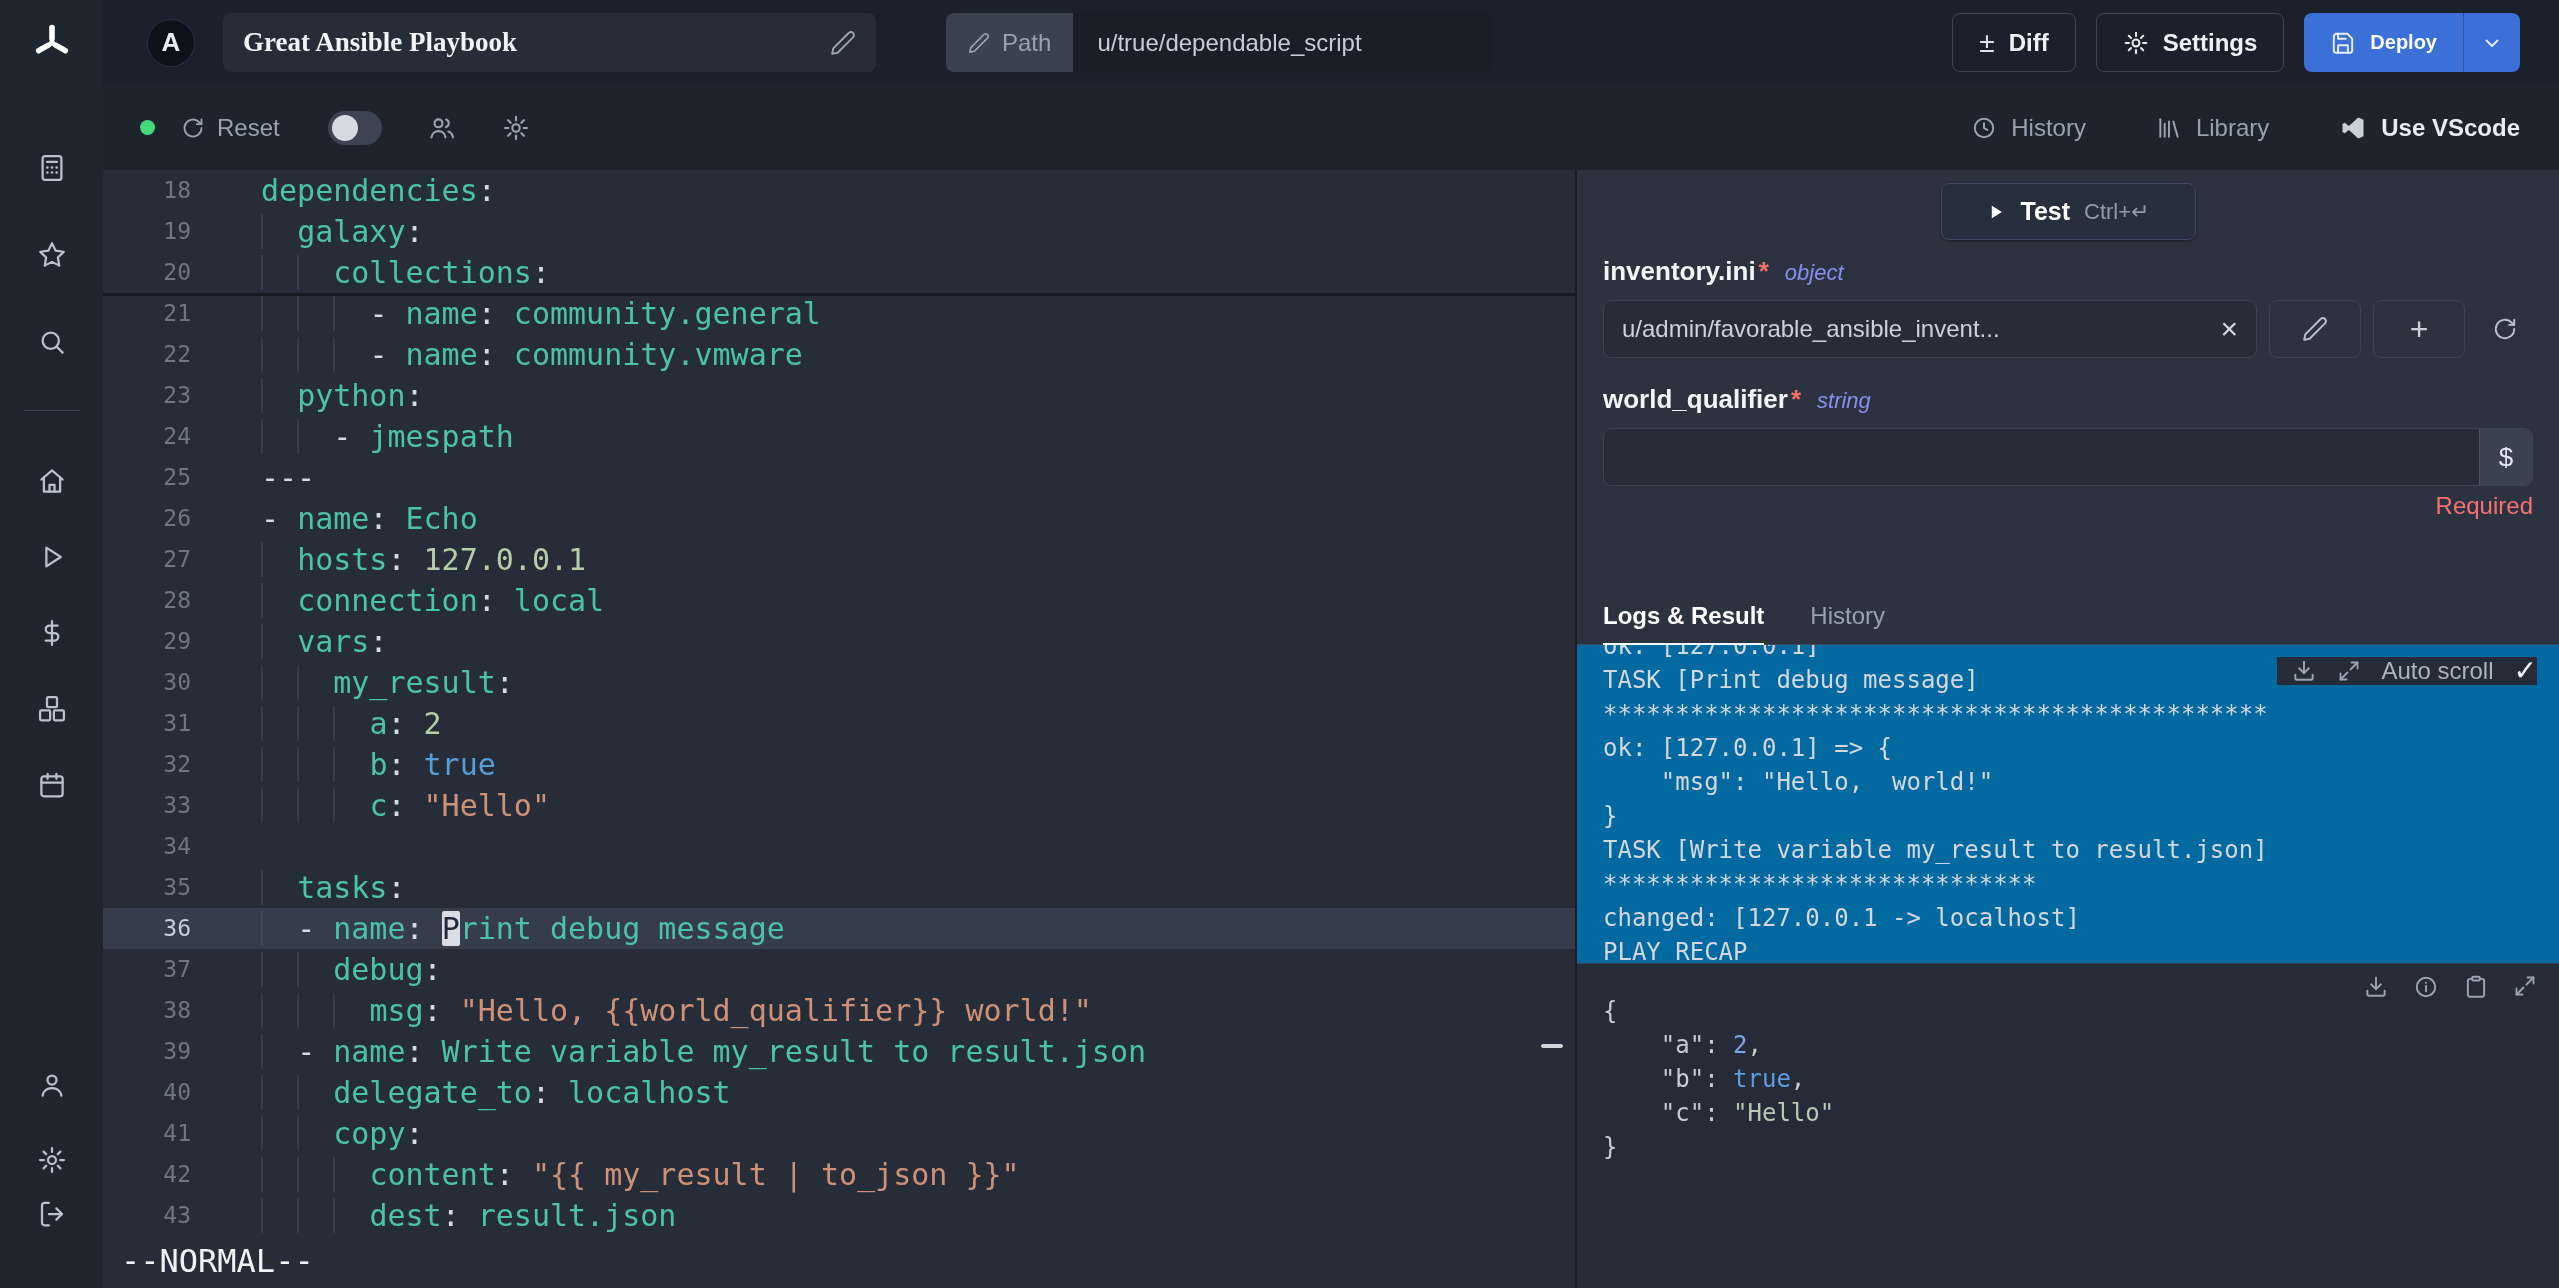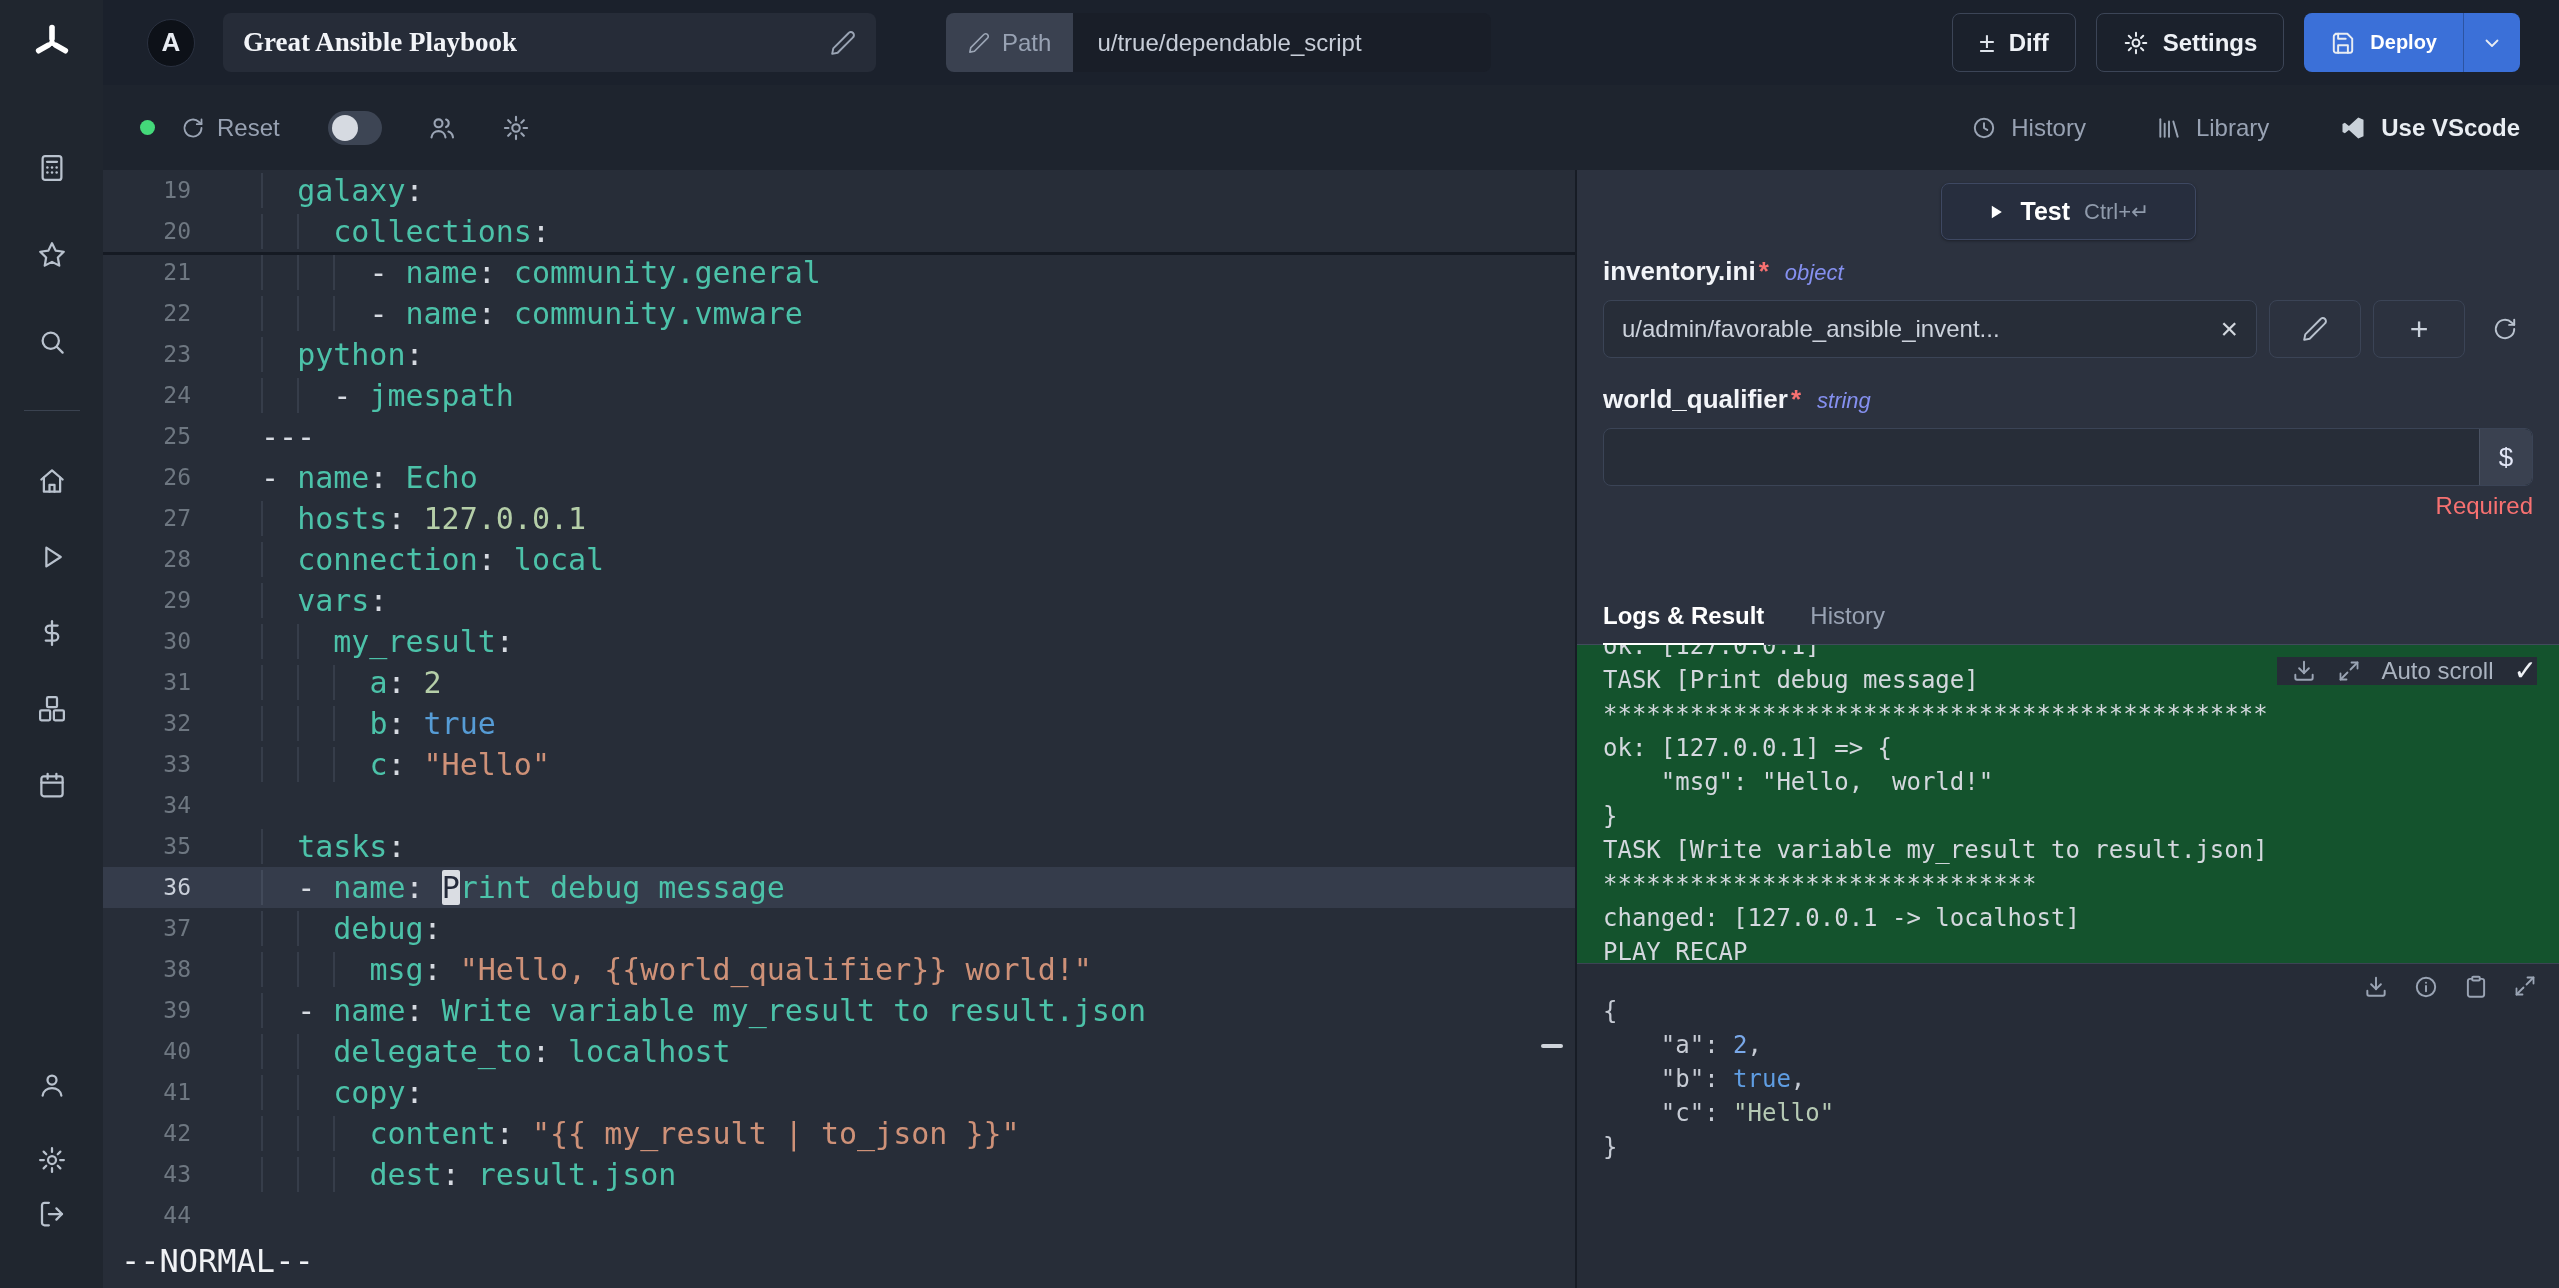--- a/index.html
+++ b/index.html
@@ -99,21 +99,21 @@
   .icon-btn{width:56px;height:58px;display:flex;align-items:center;justify-content:center;cursor:pointer;}
   .text-input-wrap{flex:1;display:flex;background:#272d38;border:1px solid #3b4456;border-radius:8px;box-sizing:border-box;overflow:hidden;}
   .text-input{flex:1;background:transparent;border:none;outline:none;color:#d7dbe3;font-size:24px;padding:0 18px;
     font-family:"Liberation Sans",sans-serif;}
   .dollar-btn{width:52px;background:#3a4150;border-left:1px solid #4a5263;display:flex;align-items:center;
     justify-content:center;color:#e3e7f7;font-size:26px;cursor:pointer;border-radius:0 7px 7px 0;}
   .required{margin:6px 26px 0;height:28px;text-align:right;color:#f87171;font-size:24px;}
   .tabs{margin-top:74px;display:flex;gap:46px;padding:8px 26px 0;border-bottom:1px solid #414b5c;height:42px;box-sizing:content-box;}
   .tab{font-size:24px;color:#98a2b3;padding-bottom:12px;cursor:pointer;}
   .tab.active{color:#fff;border-bottom:3px solid #fff;margin-bottom:-2px;font-weight:600;}
-  .log-section{height:318px;background:#14532d;position:relative;overflow:hidden;flex:none;}
+  .log-section{height:318px;background:#0369a1;position:relative;overflow:hidden;flex:none;}
   .log-lines{margin-top:-16px;padding:0 26px;font-size:24px;line-height:34px;color:#d4d8de;white-space:pre;
     font-family:"DejaVu Sans Mono",monospace;}
   .log-controls{position:absolute;top:12px;right:22px;display:flex;align-items:center;gap:20px;
     background:#262c37;padding-left:14px;}
   .autoscroll-lbl{color:#aab3c0;font-size:24px;}
   .checkmark{color:#eef1f5;font-size:28px;line-height:1;}
   .result-section{flex:1;background:#262c37;border-top:1px solid #3c4454;position:relative;}
   .result-icons{position:absolute;top:10px;right:22px;display:flex;gap:24px;}
   .result-lines{padding:30px 26px 0;font-size:24px;line-height:34px;white-space:pre;font-family:"DejaVu Sans Mono",monospace;}
   .t-sp{}
@@ -313,20 +313,21 @@
       <svg width="28" height="28" viewBox="0 0 24 24">
         <path d="M16.5 3 21 5v14l-4.5 2-8-7.2L5 16.5 3 15.4V8.6L5 7.5l3.5 2.7z" fill="#c9d1d9"></path>
       </svg>
       <span>Use VScode</span>
     </div>
   </div>
 </div>
 
 <div class="editor">
   <div>
+      <div class="code-line"><span class="ln">18</span><span class="lt"><span class="t-k">dependencies</span><span class="t-p">:</span></span></div>
       <div class="code-line"><span class="ln">19</span><span class="lt"><span class="t-w">  </span><span class="t-k">galaxy</span><span class="t-p">:</span></span></div>
       <div class="code-line sticky-end"><span class="ln">20</span><span class="lt"><span class="t-w">  </span><span class="t-w">  </span><span class="t-k">collections</span><span class="t-p">:</span></span></div>
       <div class="code-line"><span class="ln">21</span><span class="lt"><span class="t-w">  </span><span class="t-w">  </span><span class="t-w">  </span><span class="t-p">- </span><span class="t-k">name</span><span class="t-p">:</span><span class="t-v"> community.general</span></span></div>
       <div class="code-line"><span class="ln">22</span><span class="lt"><span class="t-w">  </span><span class="t-w">  </span><span class="t-w">  </span><span class="t-p">- </span><span class="t-k">name</span><span class="t-p">:</span><span class="t-v"> community.vmware</span></span></div>
       <div class="code-line"><span class="ln">23</span><span class="lt"><span class="t-w">  </span><span class="t-k">python</span><span class="t-p">:</span></span></div>
       <div class="code-line"><span class="ln">24</span><span class="lt"><span class="t-w">  </span><span class="t-w">  </span><span class="t-p">- </span><span class="t-v">jmespath</span></span></div>
       <div class="code-line"><span class="ln">25</span><span class="lt"><span class="t-p">---</span></span></div>
       <div class="code-line"><span class="ln">26</span><span class="lt"><span class="t-p">- </span><span class="t-k">name</span><span class="t-p">:</span><span class="t-v"> Echo</span></span></div>
       <div class="code-line"><span class="ln">27</span><span class="lt"><span class="t-w">  </span><span class="t-k">hosts</span><span class="t-p">:</span><span class="t-n"> 127.0.0.1</span></span></div>
       <div class="code-line"><span class="ln">28</span><span class="lt"><span class="t-w">  </span><span class="t-k">connection</span><span class="t-p">:</span><span class="t-v"> local</span></span></div>

